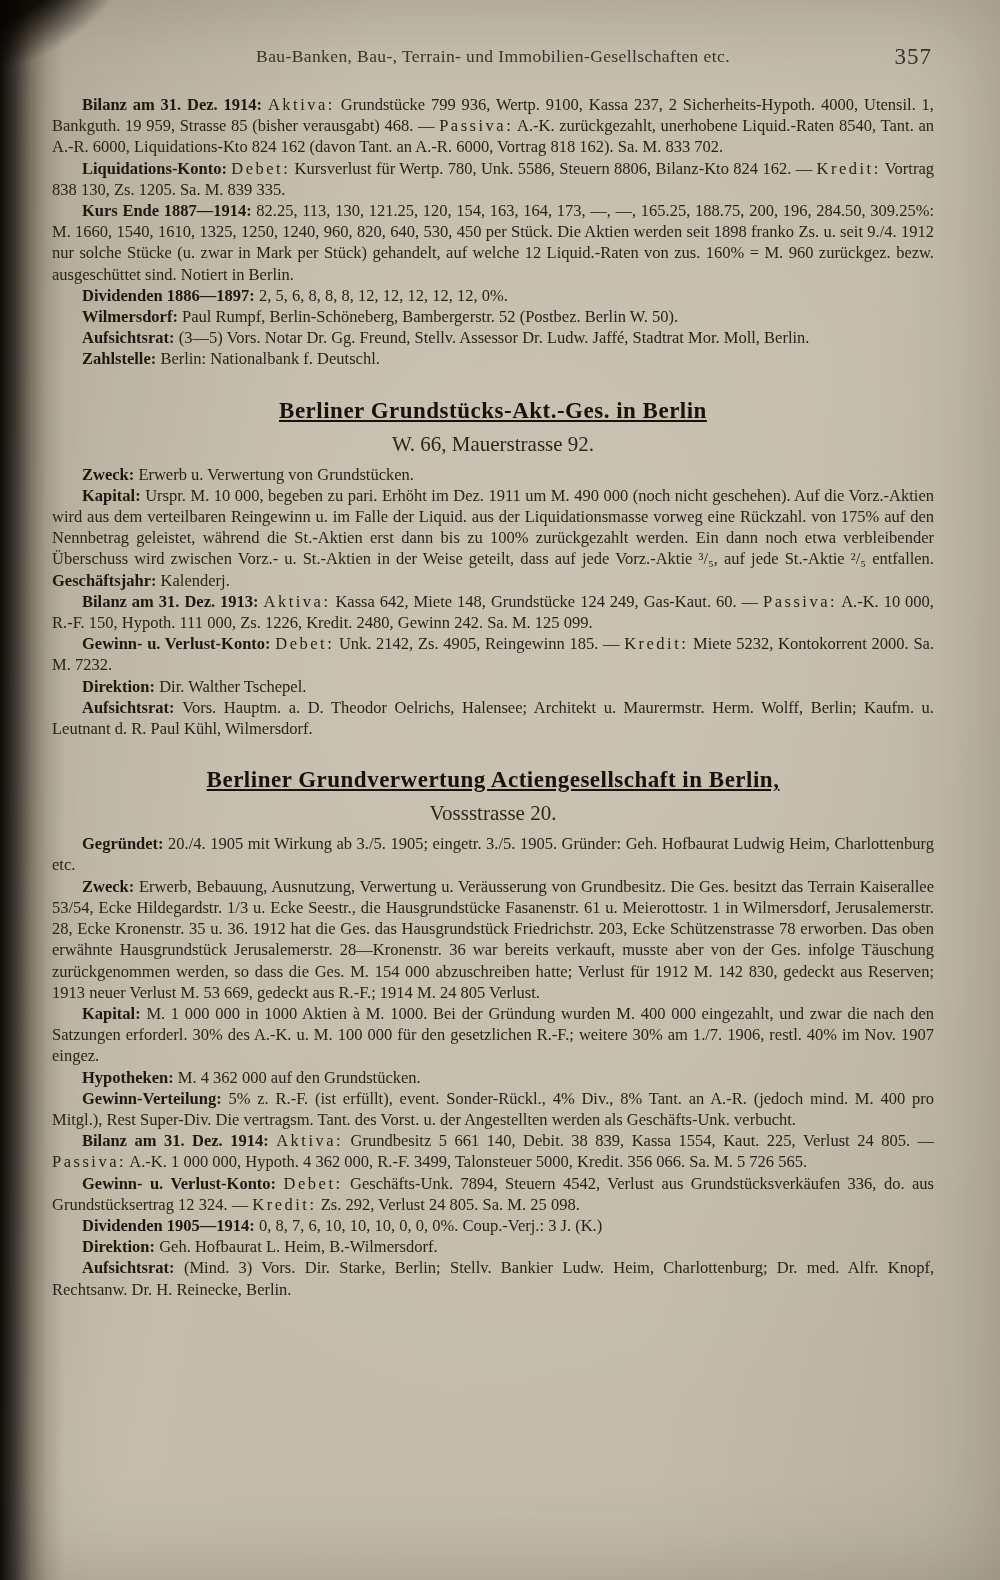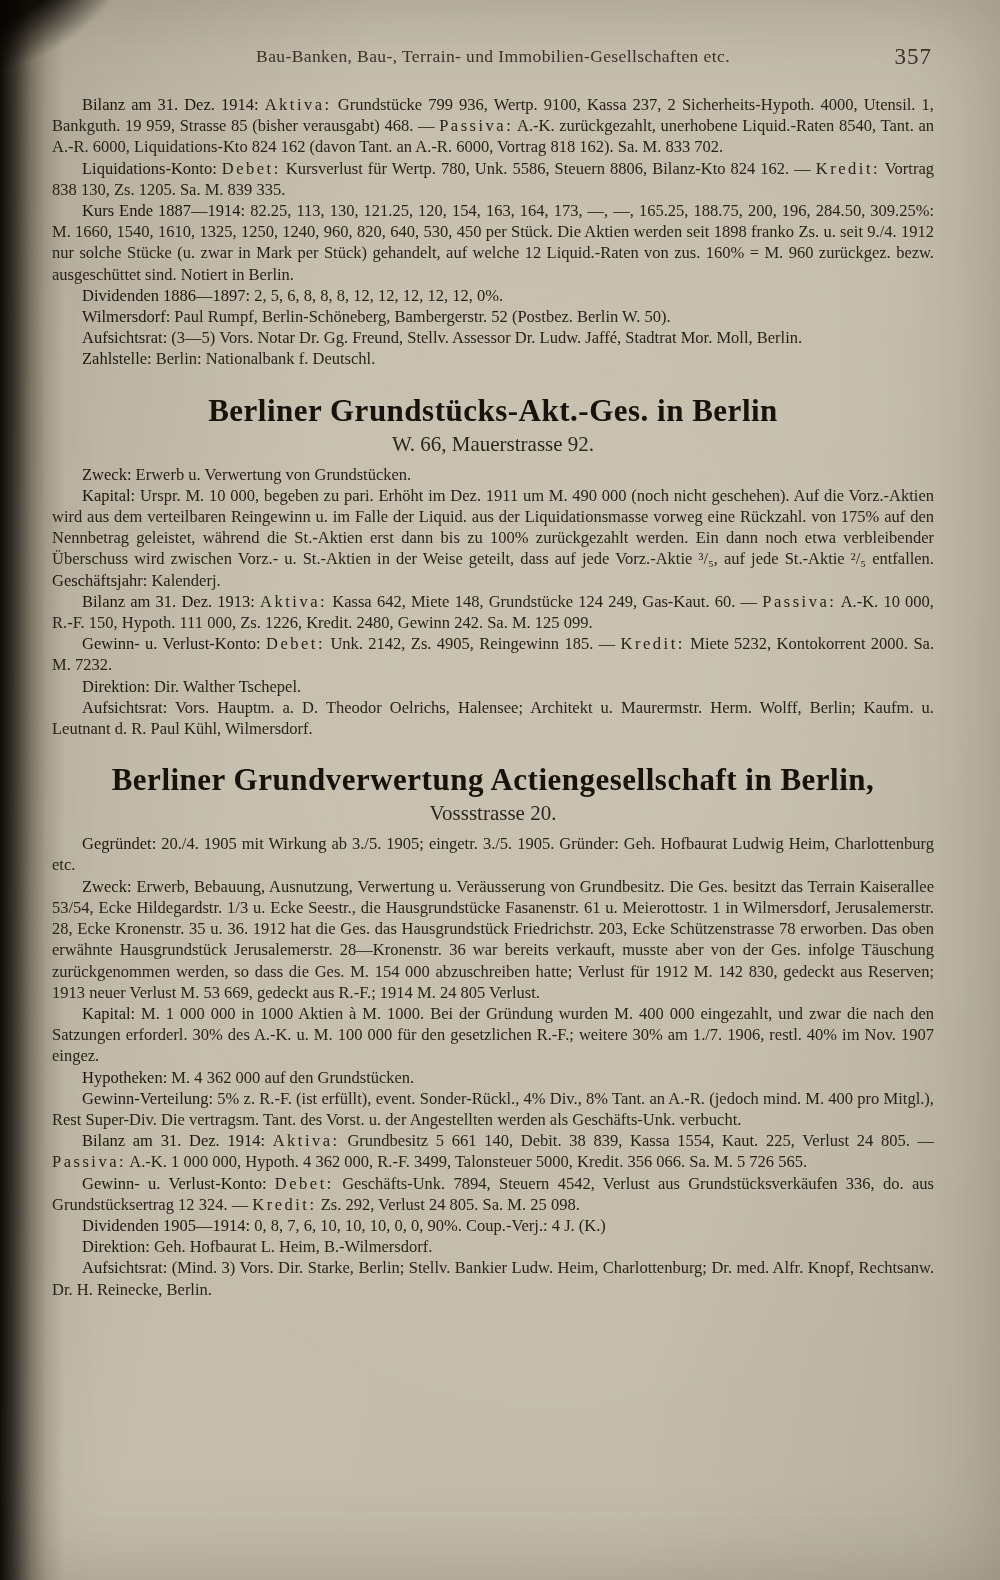--- a/index.html
+++ b/index.html
@@ -39,34 +39,35 @@
   .head-title{
     position:absolute;left:50%;top:0;transform:translateX(-50%);
     white-space:nowrap;letter-spacing:.4px;
   }
   .page-num{
     position:absolute;right:2px;top:-2px;font-size:23px;letter-spacing:1px;
   }
   .company-heading{
     color:var(--heading-ink);
     text-align:center;
-    font-size:31px;line-height:37px;font-weight:700;
+    font-size:23px;line-height:37px;font-weight:700;
     letter-spacing:.5px;
     margin:22px 0 3px;
+    text-decoration:underline;
   }
   .company-subheading{
     text-align:center;font-size:21px;margin:0 0 7px;color:#2c271e;
   }
   .para{
     margin:0;
     text-indent:30px;
     text-align:justify;
     font-size:16.5px;line-height:21.2px;
   }
-  .seg-bold{font-weight:400;color:#1d1810;}
+  .seg-bold{font-weight:700;color:#1d1810;}
   .seg-spaced{letter-spacing:2.5px;}
   .seg-normal{letter-spacing:0;}
 </style>
 </head>
 <body>
 
 <div class="page">
   <div class="corner-shadow"></div>
   <div class="binding-shadow"></div>
 
@@ -98,18 +99,18 @@
       <section class="company-section">
         <h2 class="company-heading">Berliner Grundverwertung Actiengesellschaft in Berlin,</h2>
         <div class="company-subheading">Vossstrasse 20.</div>
         <p class="para"><span class="seg-bold">Gegründet: </span><span class="seg-normal">20./4. 1905 mit Wirkung ab 3./5. 1905; eingetr. 3./5. 1905. Gründer: Geh. Hofbaurat Ludwig Heim, Charlottenburg etc.</span></p>
         <p class="para"><span class="seg-bold">Zweck: </span><span class="seg-normal">Erwerb, Bebauung, Ausnutzung, Verwertung u. Veräusserung von Grundbesitz. Die Ges. besitzt das Terrain Kaiserallee 53/54, Ecke Hildegardstr. 1/3 u. Ecke Seestr., die Hausgrundstücke Fasanenstr. 61 u. Meierottostr. 1 in Wilmersdorf, Jerusalemerstr. 28, Ecke Kronenstr. 35 u. 36. 1912 hat die Ges. das Hausgrundstück Friedrichstr. 203, Ecke Schützenstrasse 78 erworben. Das oben erwähnte Hausgrundstück Jerusalemerstr. 28—Kronenstr. 36 war bereits verkauft, musste aber von der Ges. infolge Täuschung zurückgenommen werden, so dass die Ges. M. 154 000 abzuschreiben hatte; Verlust für 1912 M. 142 830, gedeckt aus Reserven; 1913 neuer Verlust M. 53 669, gedeckt aus R.-F.; 1914 M. 24 805 Verlust.</span></p>
         <p class="para"><span class="seg-bold">Kapital: </span><span class="seg-normal">M. 1 000 000 in 1000 Aktien à M. 1000. Bei der Gründung wurden M. 400 000 eingezahlt, und zwar die nach den Satzungen erforderl. 30% des A.-K. u. M. 100 000 für den gesetzlichen R.-F.; weitere 30% am 1./7. 1906, restl. 40% im Nov. 1907 eingez.</span></p>
         <p class="para"><span class="seg-bold">Hypotheken: </span><span class="seg-normal">M. 4 362 000 auf den Grundstücken.</span></p>
         <p class="para"><span class="seg-bold">Gewinn-Verteilung: </span><span class="seg-normal">5% z. R.-F. (ist erfüllt), event. Sonder-Rückl., 4% Div., 8% Tant. an A.-R. (jedoch mind. M. 400 pro Mitgl.), Rest Super-Div. Die vertragsm. Tant. des Vorst. u. der Angestellten werden als Geschäfts-Unk. verbucht.</span></p>
         <p class="para"><span class="seg-bold">Bilanz am 31. Dez. 1914: </span><span class="seg-spaced">Aktiva:</span><span class="seg-normal"> Grundbesitz 5 661 140, Debit. 38 839, Kassa 1554, Kaut. 225, Verlust 24 805. — </span><span class="seg-spaced">Passiva:</span><span class="seg-normal"> A.-K. 1 000 000, Hypoth. 4 362 000, R.-F. 3499, Talonsteuer 5000, Kredit. 356 066. Sa. M. 5 726 565.</span></p>
         <p class="para"><span class="seg-bold">Gewinn- u. Verlust-Konto: </span><span class="seg-spaced">Debet:</span><span class="seg-normal"> Geschäfts-Unk. 7894, Steuern 4542, Verlust aus Grundstücksverkäufen 336, do. aus Grundstücksertrag 12 324. — </span><span class="seg-spaced">Kredit:</span><span class="seg-normal"> Zs. 292, Verlust 24 805. Sa. M. 25 098.</span></p>
-        <p class="para"><span class="seg-bold">Dividenden 1905—1914: </span><span class="seg-normal">0, 8, 7, 6, 10, 10, 10, 0, 0, 90%. Coup.-Verj.: 4 J. (K.)</span></p>
+        <p class="para"><span class="seg-bold">Dividenden 1905—1914: </span><span class="seg-normal">0, 8, 7, 6, 10, 10, 10, 0, 0, 0%. Coup.-Verj.: 3 J. (K.)</span></p>
         <p class="para"><span class="seg-bold">Direktion: </span><span class="seg-normal">Geh. Hofbaurat L. Heim, B.-Wilmersdorf.</span></p>
         <p class="para"><span class="seg-bold">Aufsichtsrat: </span><span class="seg-normal">(Mind. 3) Vors. Dir. Starke, Berlin; Stellv. Bankier Ludw. Heim, Charlottenburg; Dr. med. Alfr. Knopf, Rechtsanw. Dr. H. Reinecke, Berlin.</span></p>
       </section>
     </main>
 </div>
 
 </body></html>

